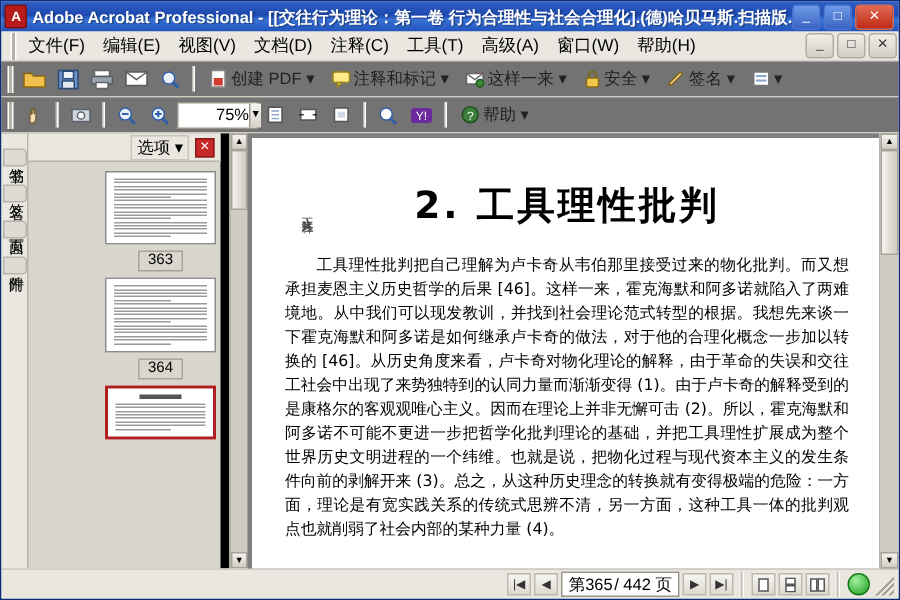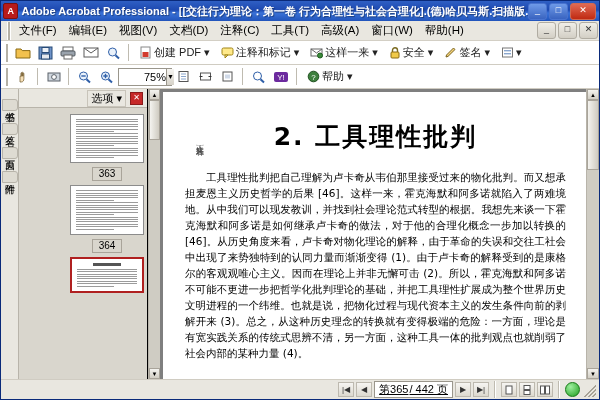--- a/index.html
+++ b/index.html
@@ -85,21 +85,21 @@
     flex: none;
   }
   .menubar .mi {
     padding: 2px 6px;
     font-size: 11.5px;
     color: #000;
     white-space: nowrap;
   }
   
   .toolbar {
-    background: #ffffff;
+    background: #737373;
     border-bottom: 1px solid #d0ccc2;
     display: flex;
     align-items: center;
     padding: 2px 2px;
     gap: 1px;
     flex: none;
     height: 24px;
     box-sizing: border-box;
   }
   .tb-grip {
@@ -183,21 +183,21 @@
     color: #000;
     background: #dedbd2;
     border: 1px solid #b8b4aa;
     border-radius: 0 3px 3px 0;
     padding: 4px 1px;
     line-height: 12px;
   }
   .thumbpane {
     width: 128px;
     background: #d9d6cd;
-    border-right: 1px solid #000000;
+    border-right: 6px solid #000000;
     display: flex;
     flex-direction: column;
     flex: none;
   }
   .thumb-header {
     height: 18px;
     display: flex;
     align-items: center;
     justify-content: flex-end;
     gap: 4px;
@@ -352,21 +352,20 @@
   }
   .page-field {
     display: flex;
     align-items: flex-end;
     border: 1px solid #9a968c;
     background: #fff;
     height: 15px;
     padding: 0 4px;
     font-size: 11px;
     gap: 1px;
-    text-decoration: underline;
   }
   .green-dot {
     width: 13px; height: 13px; border-radius: 50%;
     background: radial-gradient(circle at 35% 30%, #9ff09f, #1f9e1f);
     border: 1px solid #157a15;
   }
   .resize-grip {
     margin-left: auto;
     width: 14px; height: 14px;
     background:

